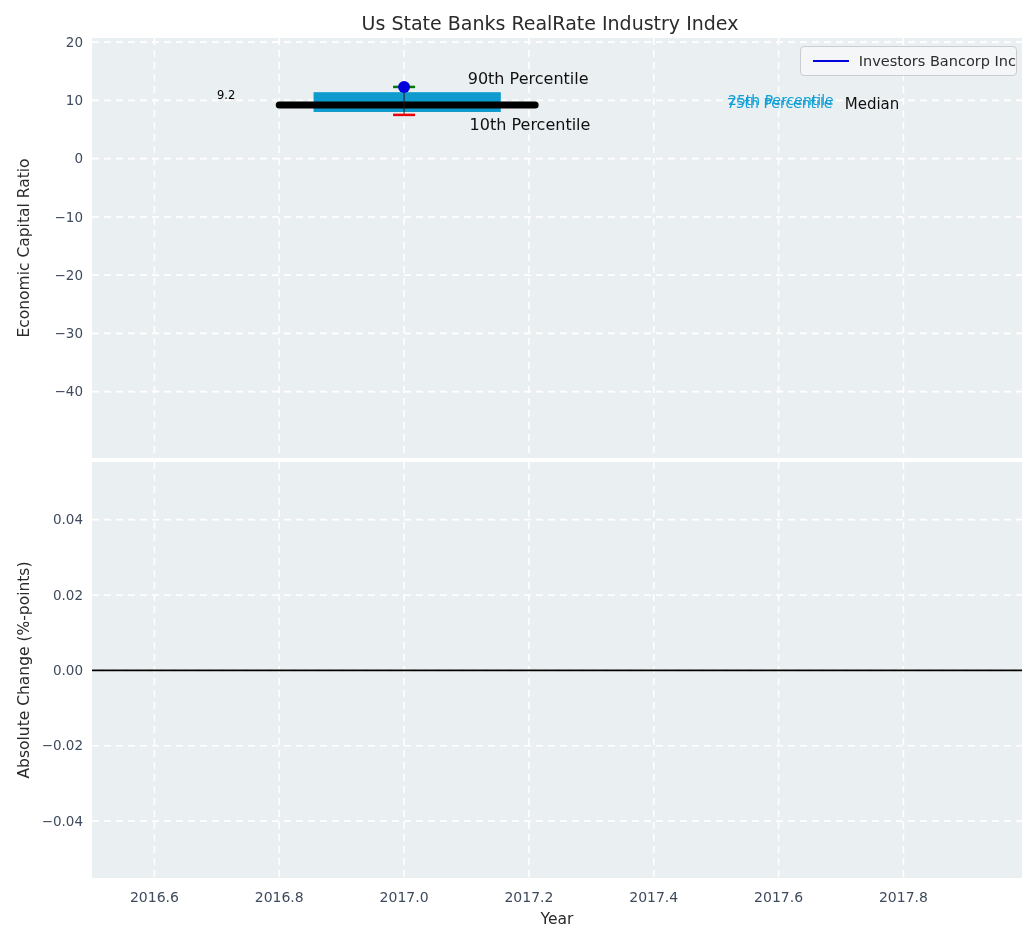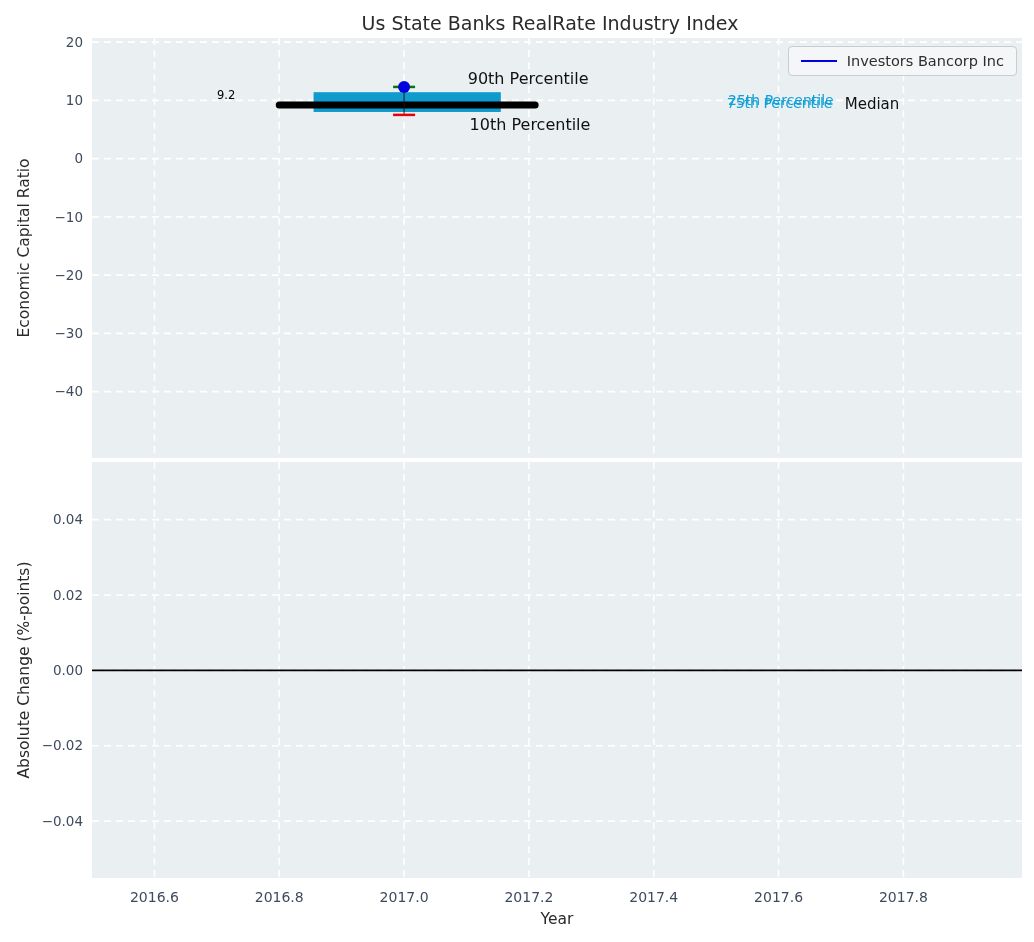--- a/index.html
+++ b/index.html
@@ -11,21 +11,21 @@
     overflow:hidden;
   }
   .fig-title{
     position:absolute;left:66px;right:0;top:6px;
     text-align:center;font-size:19px;color:#2b2b2b;margin-top:6px;
   }
   #chart-canvas{position:absolute;left:0;top:0;}
   .legend{
     position:absolute;top:46px;right:17px;
     display:flex;align-items:center;gap:10px;
-    padding:4px 12px 4px 12px;
+    padding:4px 0 4px 12px;
     background:#f4f6f7;
     border:1px solid #c9cdd2;border-radius:4px;
     height:20px;
   }
   .legend-line{display:inline-block;width:36px;height:0;border-top:2.5px solid #0202dd;}
   .legend-label{font-size:14.5px;color:#2e2e2e;line-height:20px;}
 </style>
 </head>
 <body>
 

